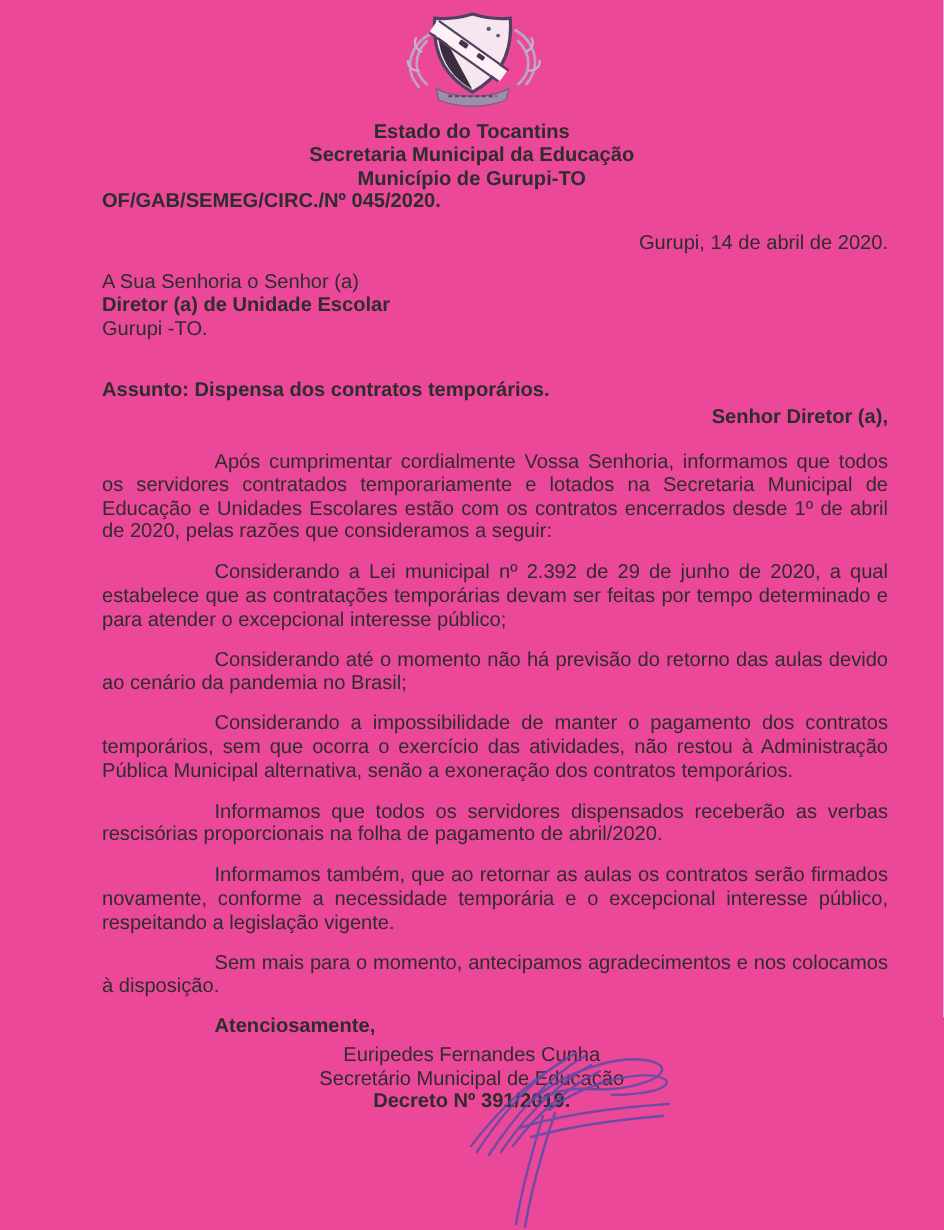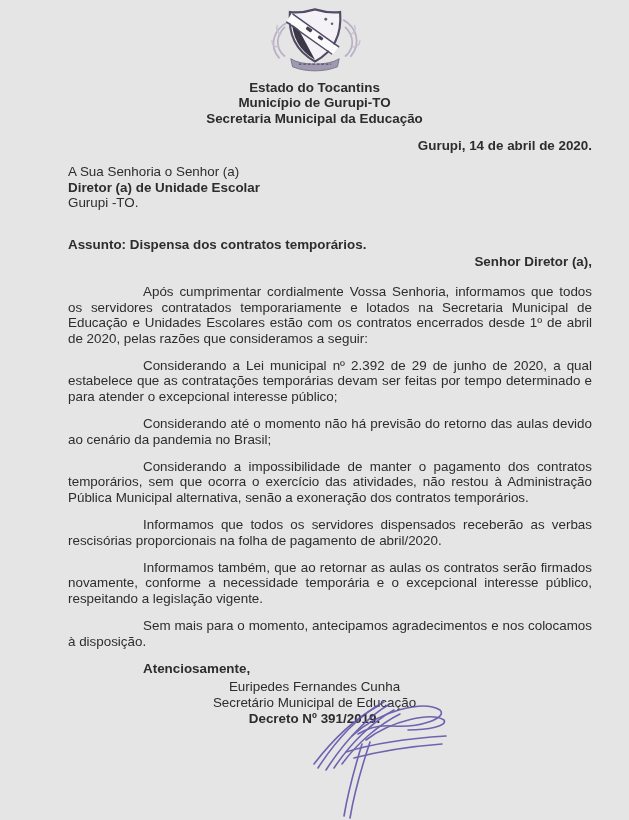--- a/index.html
+++ b/index.html
@@ -11,21 +11,21 @@
     width: 629px;
     height: 820px;
     font-family: "Liberation Sans", "DejaVu Sans", sans-serif;
     color: #2d2d2d;
   }
   .page {
     position: relative;
     width: 629px;
     height: 820px;
     overflow: hidden;
-    background: #e5e5e5;
+    background: #ec4899;
     font-size: 13.4px;
     line-height: 15.6px;
   }
   .crest {
     text-align: center;
     padding-top: 4px;
     filter: blur(0.4px);
     opacity: 0.92;
   }
   .org-head {
@@ -33,21 +33,21 @@
     font-weight: bold;
     margin-top: 2px;
   }
   .ref-line {
     margin: 0 37px 0 68px;
     font-weight: bold;
   }
   .date-line {
     margin: 12px 37px 0 68px;
     text-align: right;
-    font-weight: bold;
+    font-weight: normal;
   }
   .recipient {
     margin: 10px 37px 0 68px;
   }
   .recipient .bold { font-weight: bold; }
   .subject-line {
     margin: 26px 37px 0 68px;
     font-weight: bold;
   }
   .salutation {
@@ -106,23 +106,24 @@
       <circle cx="72" cy="17" r="1.6" fill="#5a5470"></circle>
       <circle cx="79" cy="22" r="1.4" fill="#5a5470"></circle>
 
       <path d="M33,61 C45,69 75,69 87,61 L85,70 C70,76 50,76 35,70 Z" fill="#9a93ad" stroke="#6d667f" stroke-width="1"></path>
       <path d="M42,67 L78,67" stroke="#4b4560" stroke-width="1.4" stroke-dasharray="3 2"></path>
     </svg>
   </div>
 
   <div class="org-head">
     <div>Estado do Tocantins</div>
+    <div>Secretaria Municipal da Educação</div>
     <div>Município de Gurupi-TO</div>
-    <div>Secretaria Municipal da Educação</div>
   </div>
+  <div class="ref-line">OF/GAB/SEMEG/CIRC./Nº 045/2020.</div>
 
   <div class="date-line">Gurupi, 14 de abril de 2020.</div>
 
   <div class="recipient">
     <div>A Sua Senhoria o Senhor (a)</div>
     <div class="bold">Diretor (a) de Unidade Escolar</div>
     <div>Gurupi -TO.</div>
   </div>
 
   <div class="subject-line">Assunto: Dispensa dos contratos temporários.</div>

